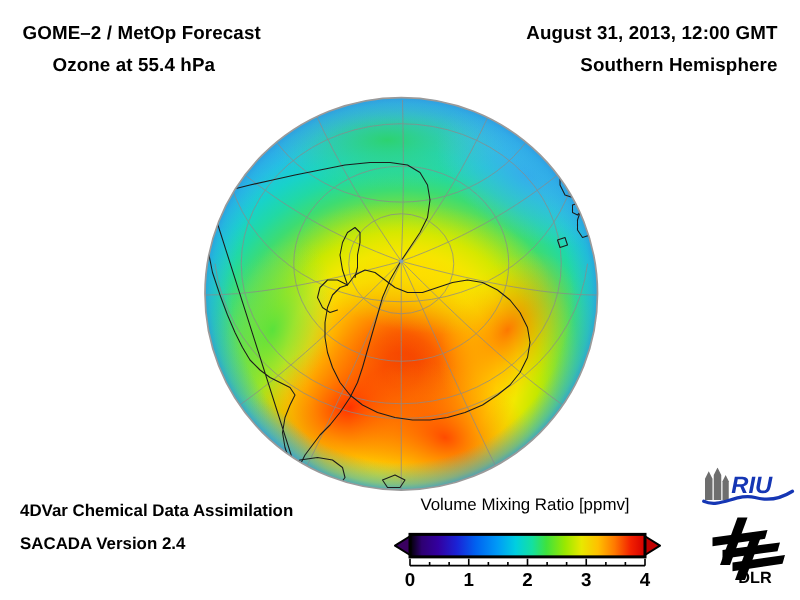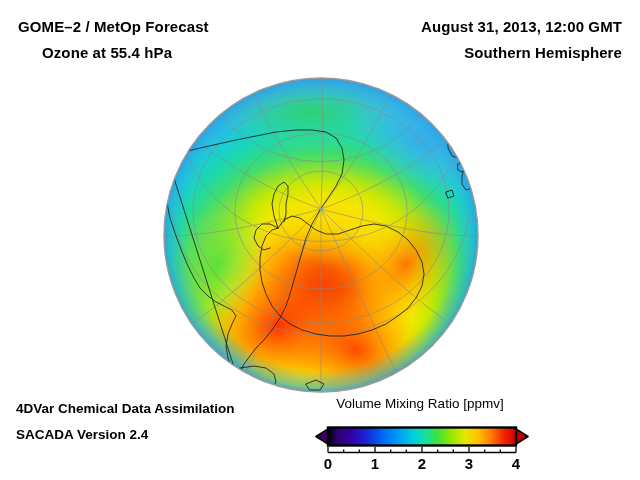--- a/index.html
+++ b/index.html
@@ -237,15 +237,39 @@
         <text x="122" y="54">2</text>
         <text x="169" y="54">3</text>
         <text x="216" y="54">4</text>
       </g>
     </svg>
   </div>
 
   <div class="foot" id="foot-l1">4DVar Chemical Data Assimilation</div>
   <div class="foot" id="foot-l2">SACADA Version 2.4</div>
 
-
+  <div id="riu">
+    <svg viewBox="0 0 76 32" width="76" height="32" xmlns="http://www.w3.org/2000/svg">
+      <g fill="#6e6e6e">
+        <polygon points="4,26 4,9 7,3 10,9 10,26"></polygon>
+        <polygon points="11,26 11,6 14,0 17,6 17,26"></polygon>
+        <polygon points="18,26 18,11 20.5,6 23,11 23,26"></polygon>
+      </g>
+      <text x="25" y="20" font-family="Liberation Sans, sans-serif" font-size="19" font-weight="bold" font-style="italic" fill="#1536b4">RIU</text>
+      <path d="M3 27 C 16 33, 30 20, 44 24 C 56 27.5, 66 24, 74 19" fill="none" stroke="#1536b4" stroke-width="2.6" stroke-linecap="round"></path>
+    </svg>
+  </div>
+
+  <div id="dlr">
+    <svg viewBox="0 0 64 56" width="64" height="56" xmlns="http://www.w3.org/2000/svg">
+      <g fill="#000000">
+        <path d="M22 2 L30 2 L16 40 L8 40 Z"></path>
+        <path d="M34 14 L42 14 L28 52 L20 52 Z"></path>
+        <path d="M2 18 L46 12 L44 19 L2 25 Z"></path>
+        <path d="M10 28 L56 22 L54 29 L10 35 Z"></path>
+        <path d="M18 38 L60 32 L58 39 L18 45 Z"></path>
+      </g>
+      <rect x="2" y="18" width="60" height="1.2" fill="#ffffff" opacity="0"></rect>
+      <text x="36" y="54" font-family="Liberation Sans, sans-serif" font-size="13" font-weight="bold" fill="#000000" text-anchor="middle">DLR</text>
+    </svg>
+  </div>
 
 </div>
 
 </body></html>

